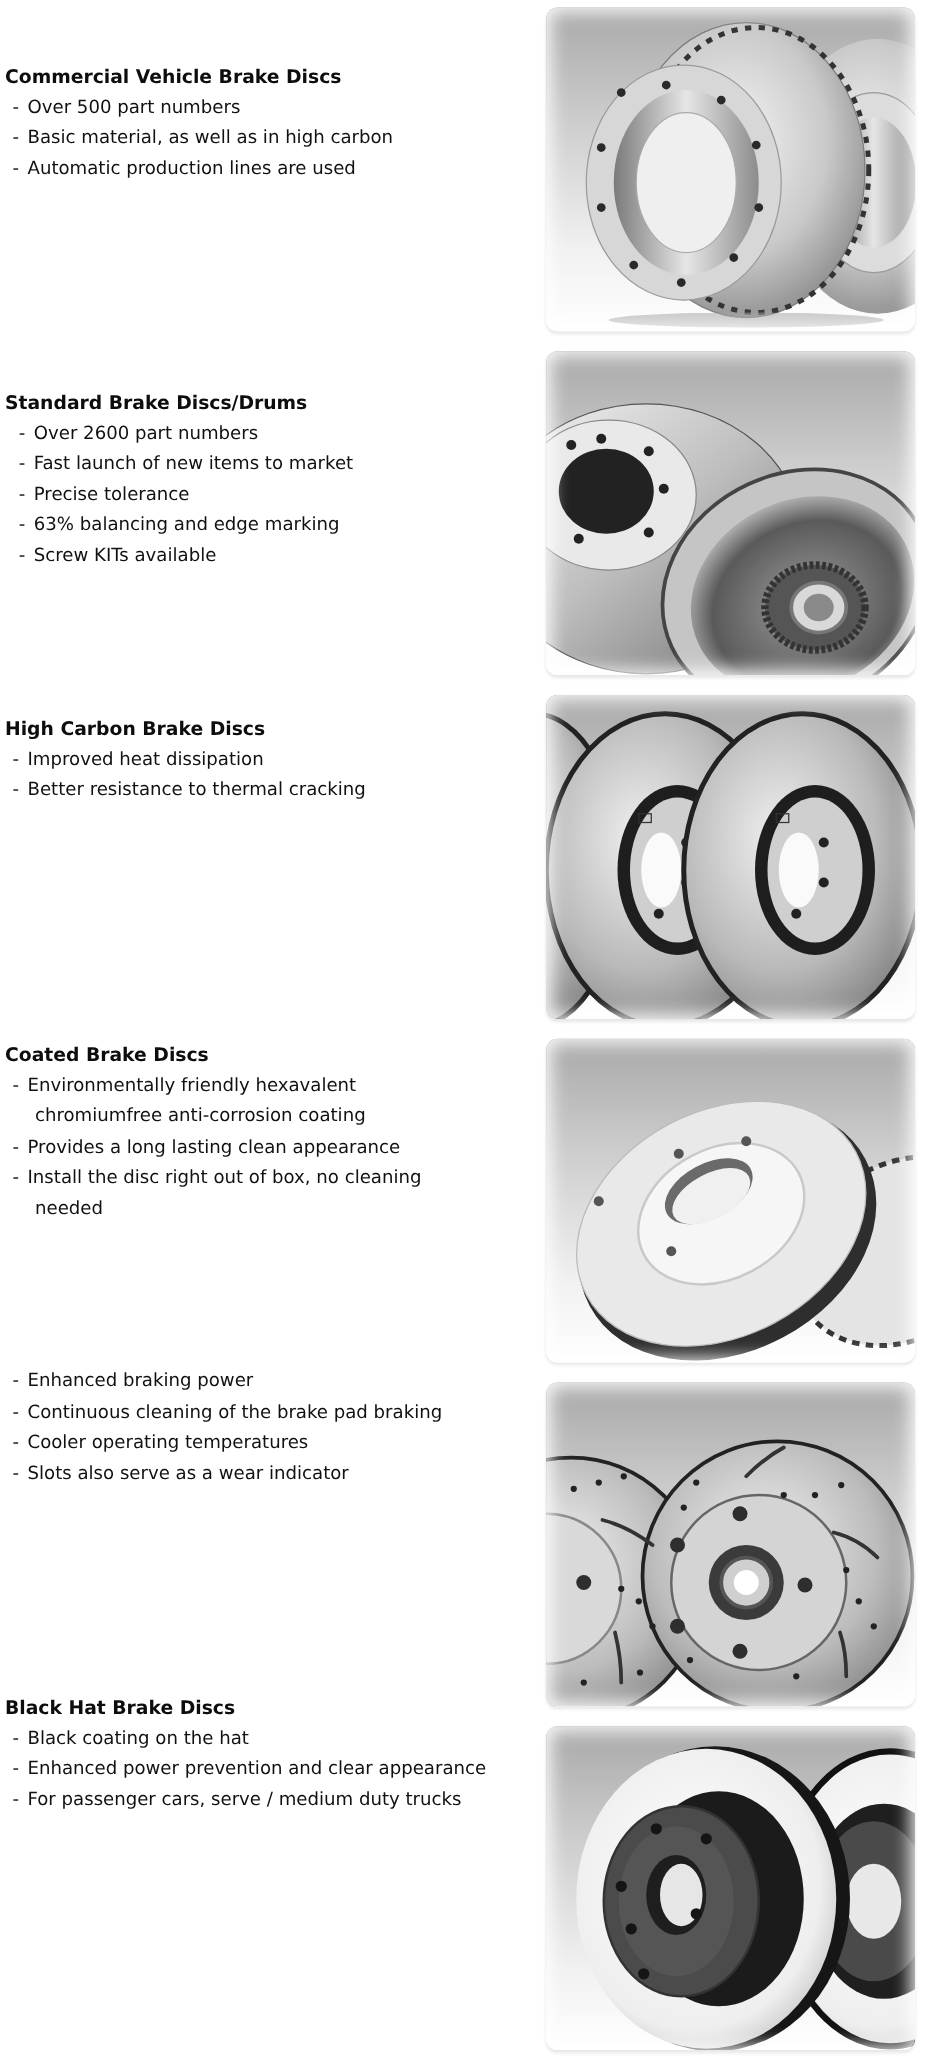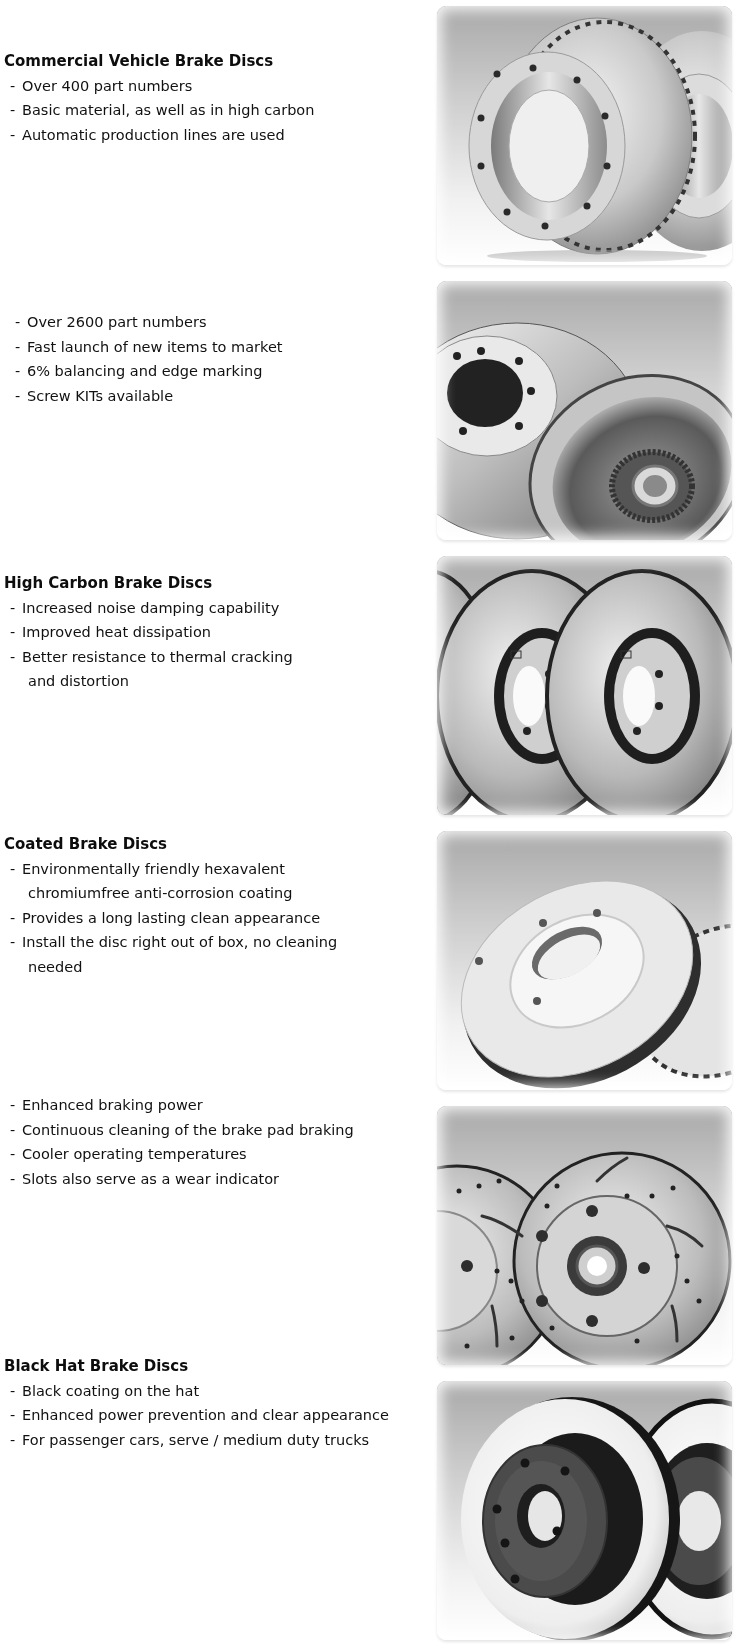--- a/index.html
+++ b/index.html
@@ -61,21 +61,21 @@
       pointer-events: none;
     }
     .img-card svg { position: absolute; left: 0; top: 0; }
   </style>
 </head>
 <body>
 
 <section class="row" style="top:0px">
   <div class="text-col" style="top:49px">
     <div class="heading">Commercial Vehicle Brake Discs</div>
-    <div class="bullet"><span class="dash">-</span><span>Over 400 part numbers</span></div>
+    <div class="bullet"><span class="dash">-</span><span>Over 500 part numbers</span></div>
     <div class="bullet"><span class="dash">-</span><span>Basic material, as well as in high carbon</span></div>
     <div class="bullet"><span class="dash">-</span><span>Automatic production lines are used</span></div>
   </div>
   <div class="img-card" title="commercial-vehicle-brake-disc-photo">
     <svg width="295" height="259" viewBox="0 0 295 259">
       <defs>
         <radialGradient id="m1" cx="45%" cy="40%" r="65%">
           <stop offset="0%" stop-color="#f4f4f4"></stop>
             <stop offset="60%" stop-color="#c9c9c9"></stop>
             <stop offset="100%" stop-color="#8a8a8a"></stop>
@@ -108,23 +108,25 @@
           <circle cx="44" cy="160" r="3.5"></circle>
         <circle cx="44" cy="112" r="3.5"></circle>
       </g>
       <ellipse cx="160" cy="250" rx="110" ry="6" fill="#999" opacity="0.5"></ellipse>
     </svg>
   </div>
 </section>
 
 <section class="row" style="top:275px">
   <div class="text-col" style="top:35px">
+    <div class="heading">Standard Brake Discs/Drums</div>
     <div class="bullet deep"><span class="dash">-</span><span>Over 2600 part numbers</span></div>
     <div class="bullet deep"><span class="dash">-</span><span>Fast launch of new items to market</span></div>
-    <div class="bullet deep"><span class="dash">-</span><span>6% balancing and edge marking</span></div>
+    <div class="bullet deep"><span class="dash">-</span><span>Precise tolerance</span></div>
+    <div class="bullet deep"><span class="dash">-</span><span>63% balancing and edge marking</span></div>
     <div class="bullet deep"><span class="dash">-</span><span>Screw KITs available</span></div>
   </div>
   <div class="img-card" title="standard-brake-disc-and-drum-photo">
     <svg width="295" height="259" viewBox="0 0 295 259">
       <defs>
         <linearGradient id="m2" x1="0" y1="0" x2="1" y2="1">
             <stop offset="0" stop-color="#f6f6f6"></stop>
             <stop offset="0.5" stop-color="#bdbdbd"></stop>
             <stop offset="1" stop-color="#6f6f6f"></stop>
           </linearGradient>
@@ -152,23 +154,22 @@
       <ellipse cx="215" cy="205" rx="40" ry="34" fill="#555" stroke="#333" stroke-dasharray="3 2" stroke-width="6"></ellipse>
       <ellipse cx="218" cy="205" rx="22" ry="20" fill="#d9d9d9" stroke="#777" stroke-width="3"></ellipse>
       <ellipse cx="218" cy="205" rx="12" ry="11" fill="#8a8a8a"></ellipse>
     </svg>
   </div>
 </section>
 
 <section class="row" style="top:550px">
   <div class="text-col" style="top:21px">
     <div class="heading">High Carbon Brake Discs</div>
-    <div class="bullet"><span class="dash">-</span><span>Increased noise damping capability</span></div>
     <div class="bullet"><span class="dash">-</span><span>Improved heat dissipation</span></div>
-    <div class="bullet"><span class="dash">-</span><span>Better resistance to thermal cracking</span><span class="cont">and distortion</span></div>
+    <div class="bullet"><span class="dash">-</span><span>Better resistance to thermal cracking</span></div>
   </div>
   <div class="img-card" title="high-carbon-brake-disc-photo">
     <svg width="295" height="259" viewBox="0 0 295 259">
       <defs>
         <radialGradient id="m3" cx="40%" cy="40%" r="70%">
             <stop offset="0" stop-color="#f0f0f0"></stop>
             <stop offset="0.6" stop-color="#b9b9b9"></stop>
             <stop offset="1" stop-color="#7b7b7b"></stop>
           </radialGradient>
       </defs>

